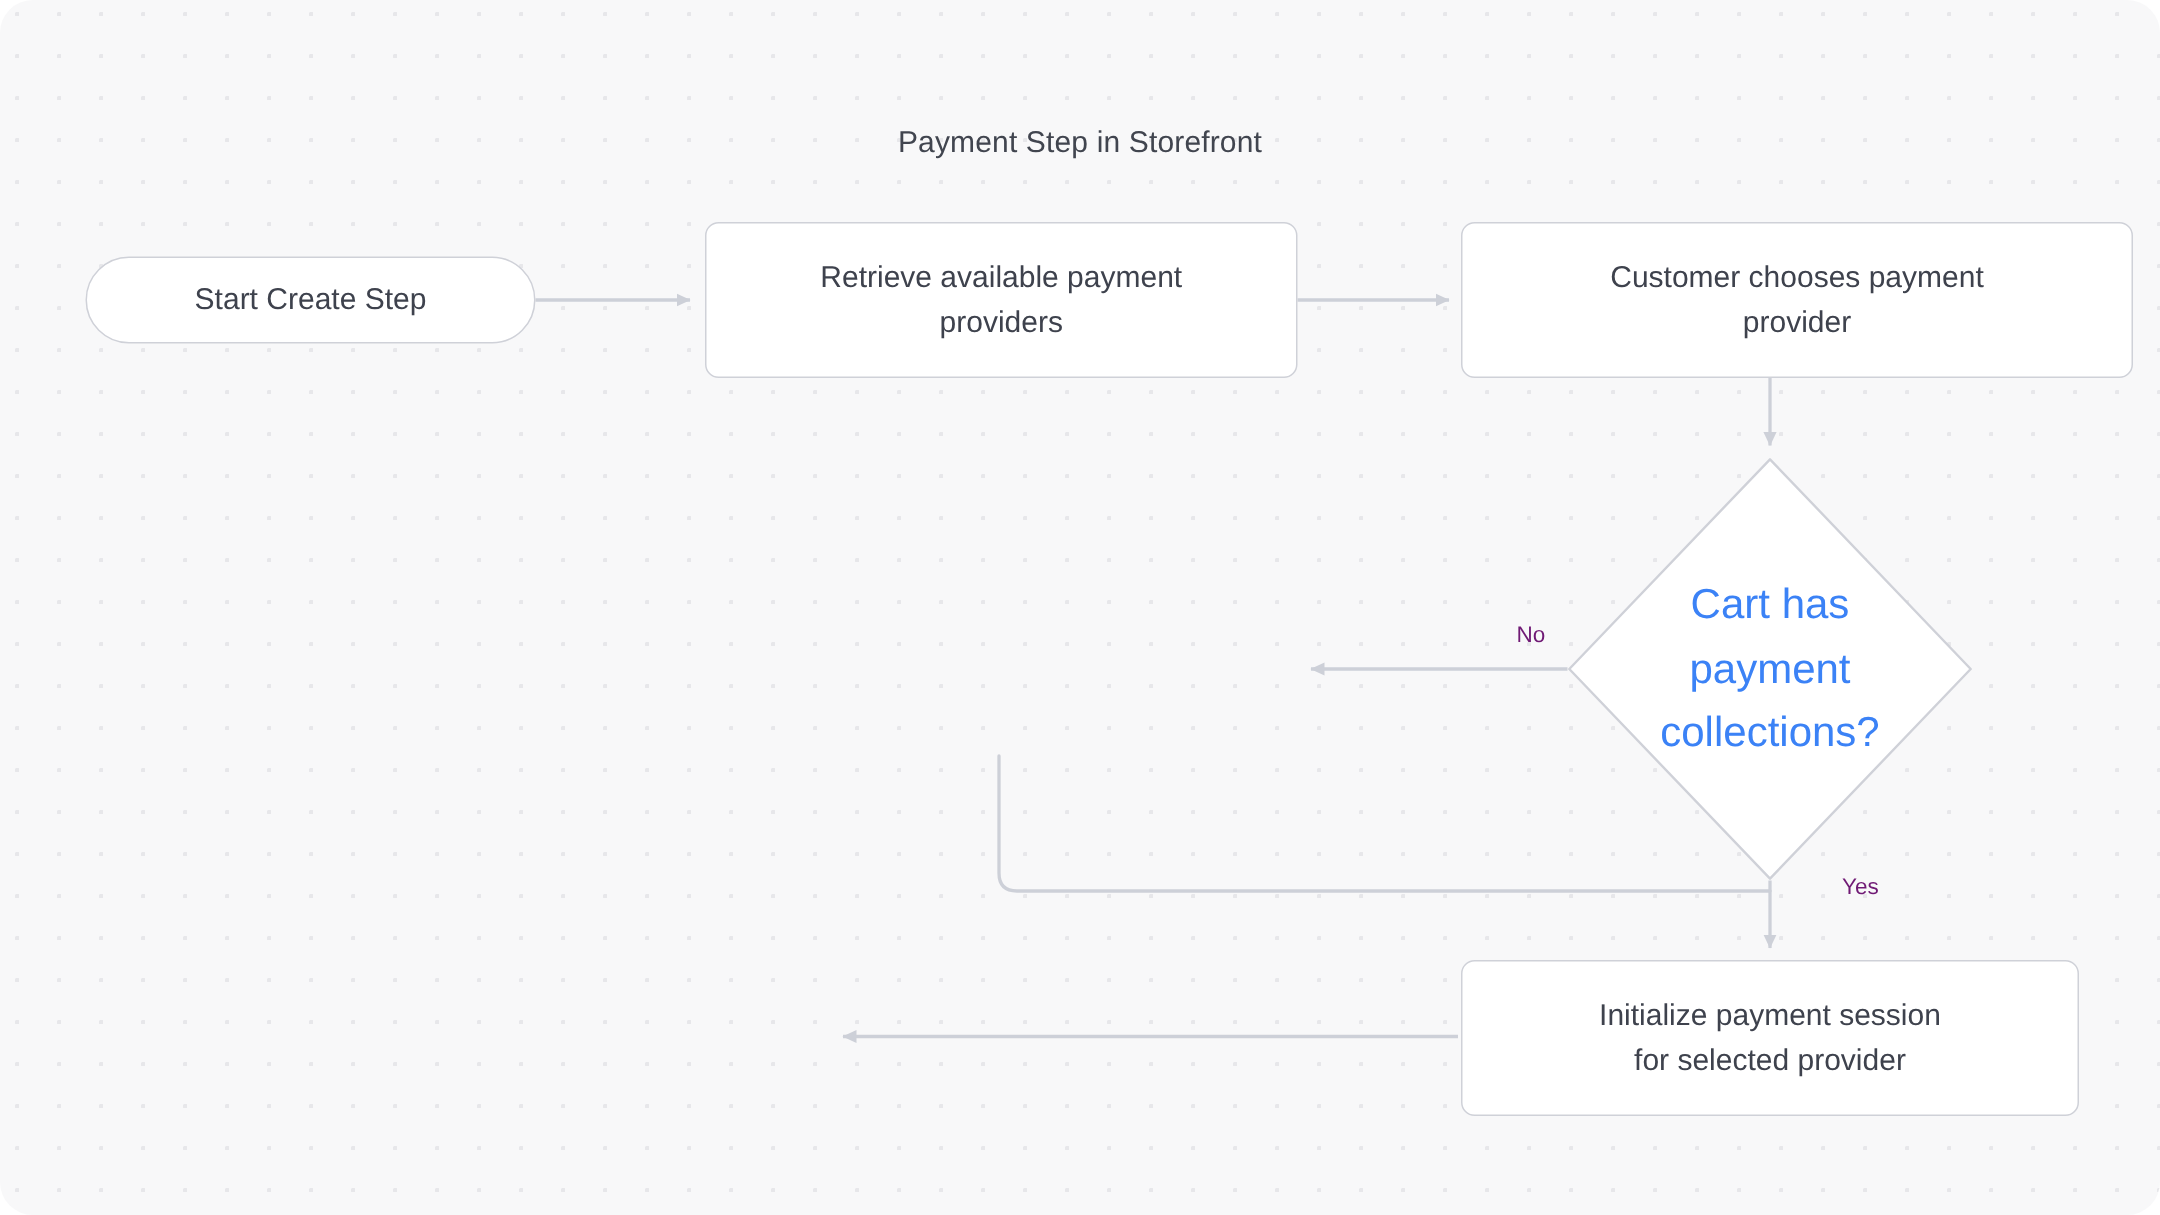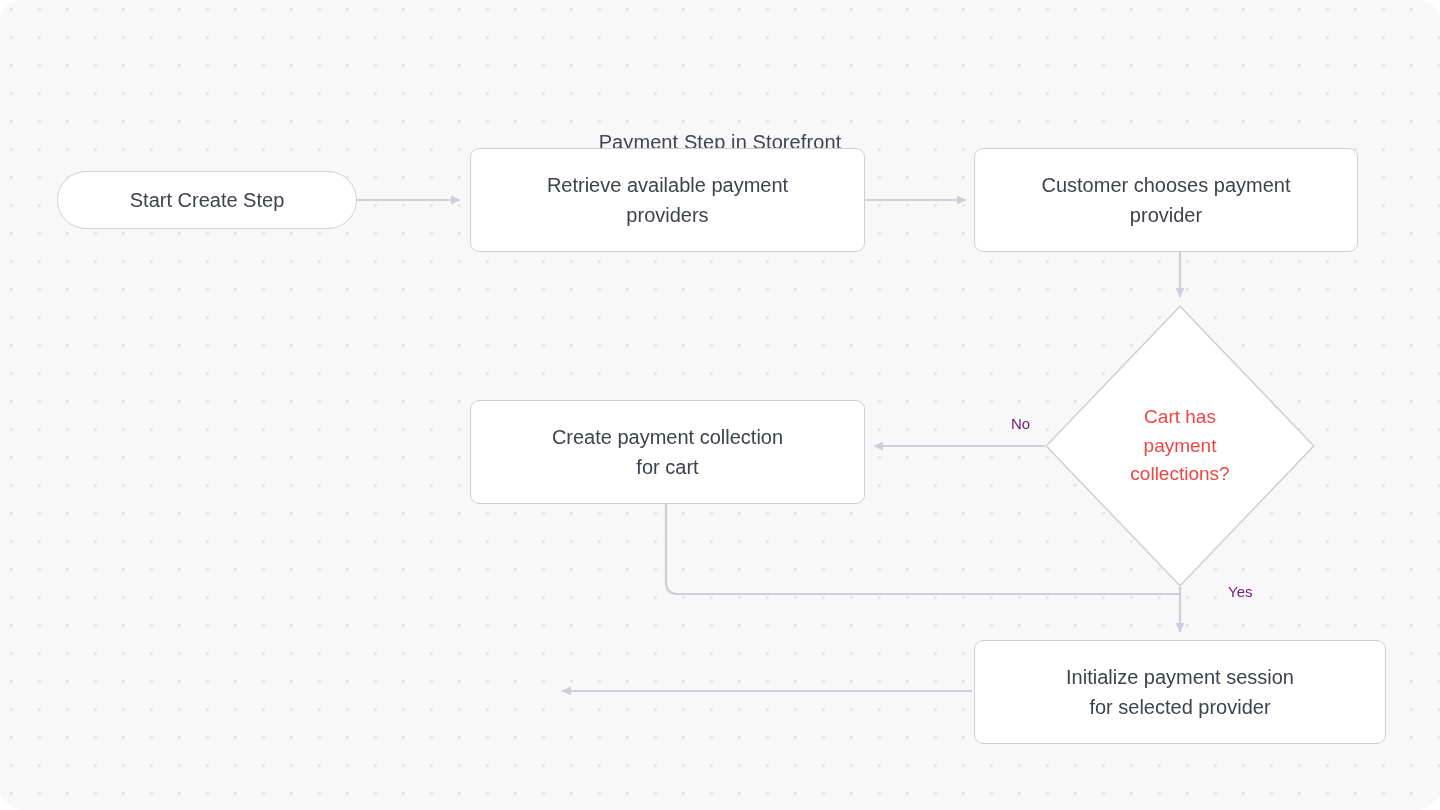--- a/index.html
+++ b/index.html
@@ -44,21 +44,20 @@
   .diagram-title {
     position: absolute;
     left: 0;
     top: 84px;
     width: 1440px;
     text-align: center;
     font-size: 20px;
     color: #41454f;
     letter-spacing: .1px;
     white-space: pre;
-    margin-top: 47px;
   }
   
   .node {
     position: absolute;
     box-sizing: border-box;
     background: #ffffff;
     border: 1.4px solid #cfd1d8;
     display: flex;
     align-items: center;
     justify-content: center;
@@ -88,22 +87,22 @@
   .diamond-label {
     position: absolute;
     left: 0;
     top: 0;
     width: 100%;
     height: 100%;
     display: flex;
     align-items: center;
     justify-content: center;
     text-align: center;
-    color: #ef4444;
-    font-size: 19px;
+    color: #3b82f6;
+    font-size: 28px;
     line-height: 1.52;
     white-space: pre-line;
   }
   
   .edge-label {
     position: absolute;
     font-size: 15px;
     color: #701a75;
     background: transparent;
     white-space: pre;
@@ -138,34 +137,32 @@
     <path d="M972,691 L562,691" fill="none" stroke="#cdd0d8" stroke-width="2.2" marker-end="url(#ah)"></path>
   </svg>
 
   <div class="diagram-title">Payment Step in Storefront</div>
 
   <div class="node stadium" style="left:57px; top:171px; width:300px; height:58px;">Start Create Step</div>
 
   <div class="node rect" style="left:470px; top:148px; width:395px; height:104px;">Retrieve available payment
 providers</div>
 
-  <div class="node rect" style="left:974px; top:148px; width:384px; height:104px;">Customer chooses payment
+  <div class="node rect" style="left:974px; top:148px; width:448px; height:104px;">Customer chooses payment
 provider</div>
 
   <div class="diamond-wrap" style="left:1045px; top:305px; width:270px; height:282px;">
     <svg width="270" height="282" viewBox="0 0 270 282" xmlns="http://www.w3.org/2000/svg">
       <polygon points="135,1.2 268.8,141 135,280.8 1.2,141" fill="#ffffff" stroke="#cfd1d8" stroke-width="1.6" stroke-linejoin="round"></polygon>
     </svg>
     <div class="diamond-label">Cart has
 payment
 collections?</div>
   </div>
 
-  <div class="node rect" style="left:470px; top:400px; width:395px; height:104px;">Create payment collection
-for cart</div>
 
   <div class="node rect" style="left:974px; top:640px; width:412px; height:104px;">Initialize payment session
 for selected provider</div>
 
 
   <div class="edge-label" style="left:1011px; top:415px;">No</div>
 
   <div class="edge-label" style="left:1228px; top:583px;">Yes</div>
 
 </div>

